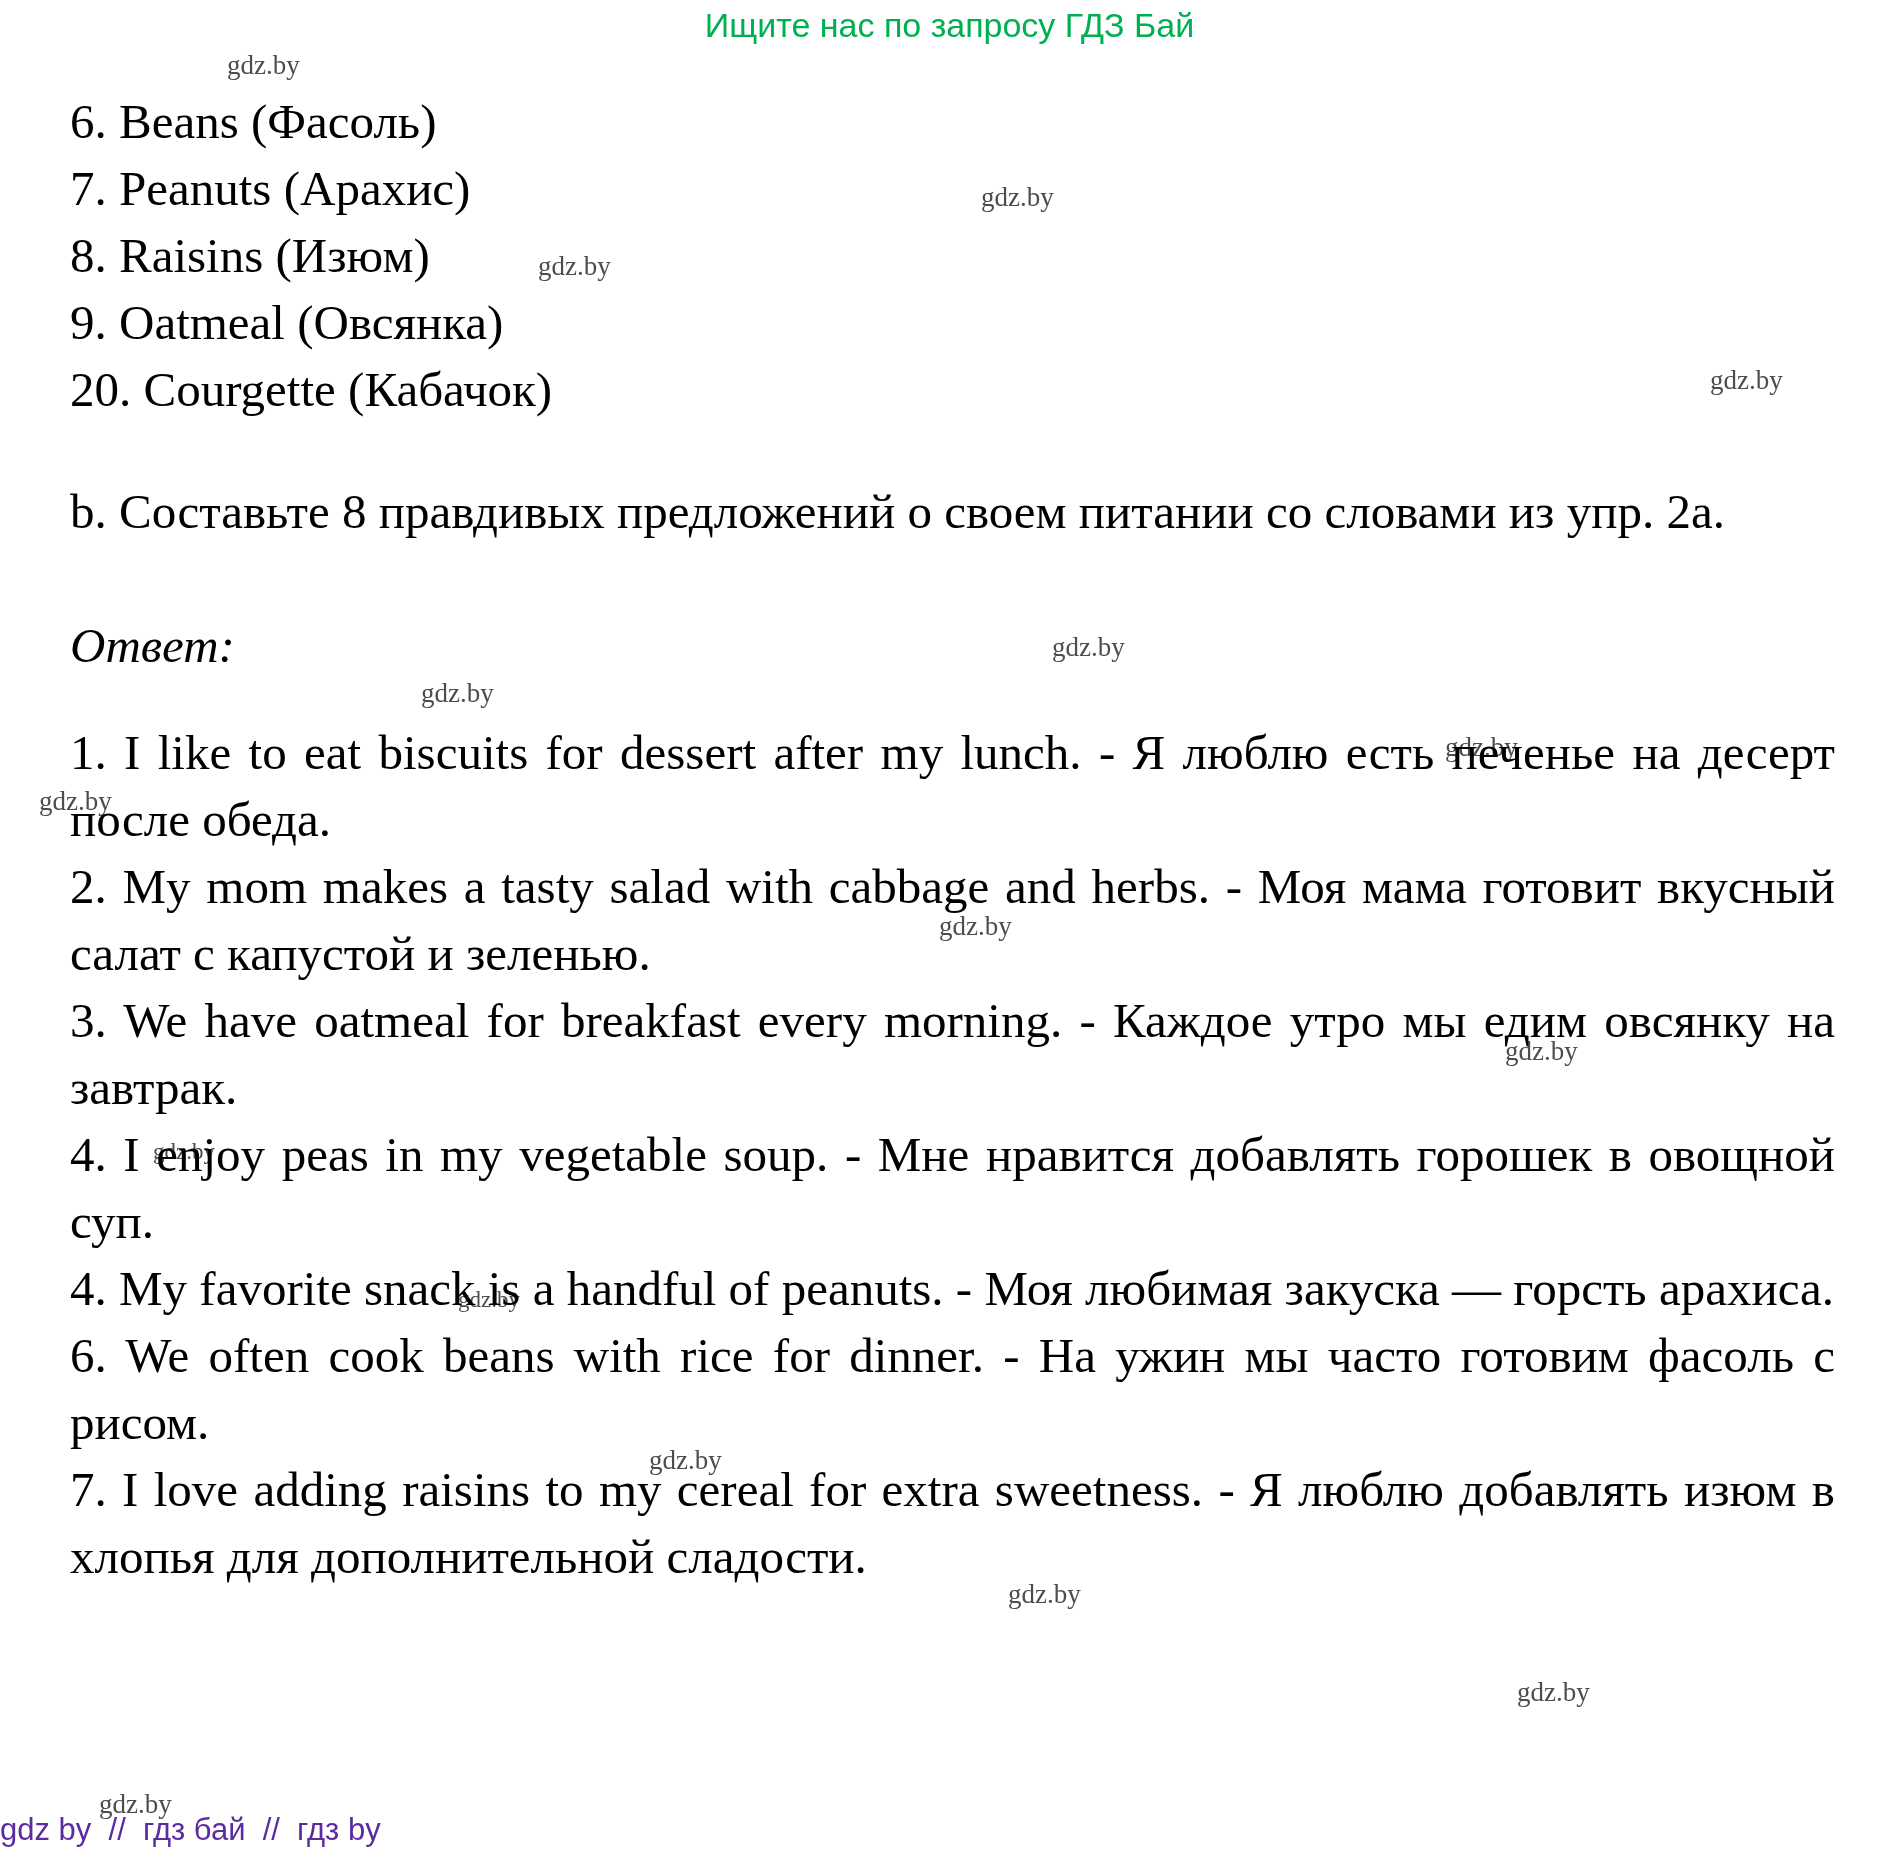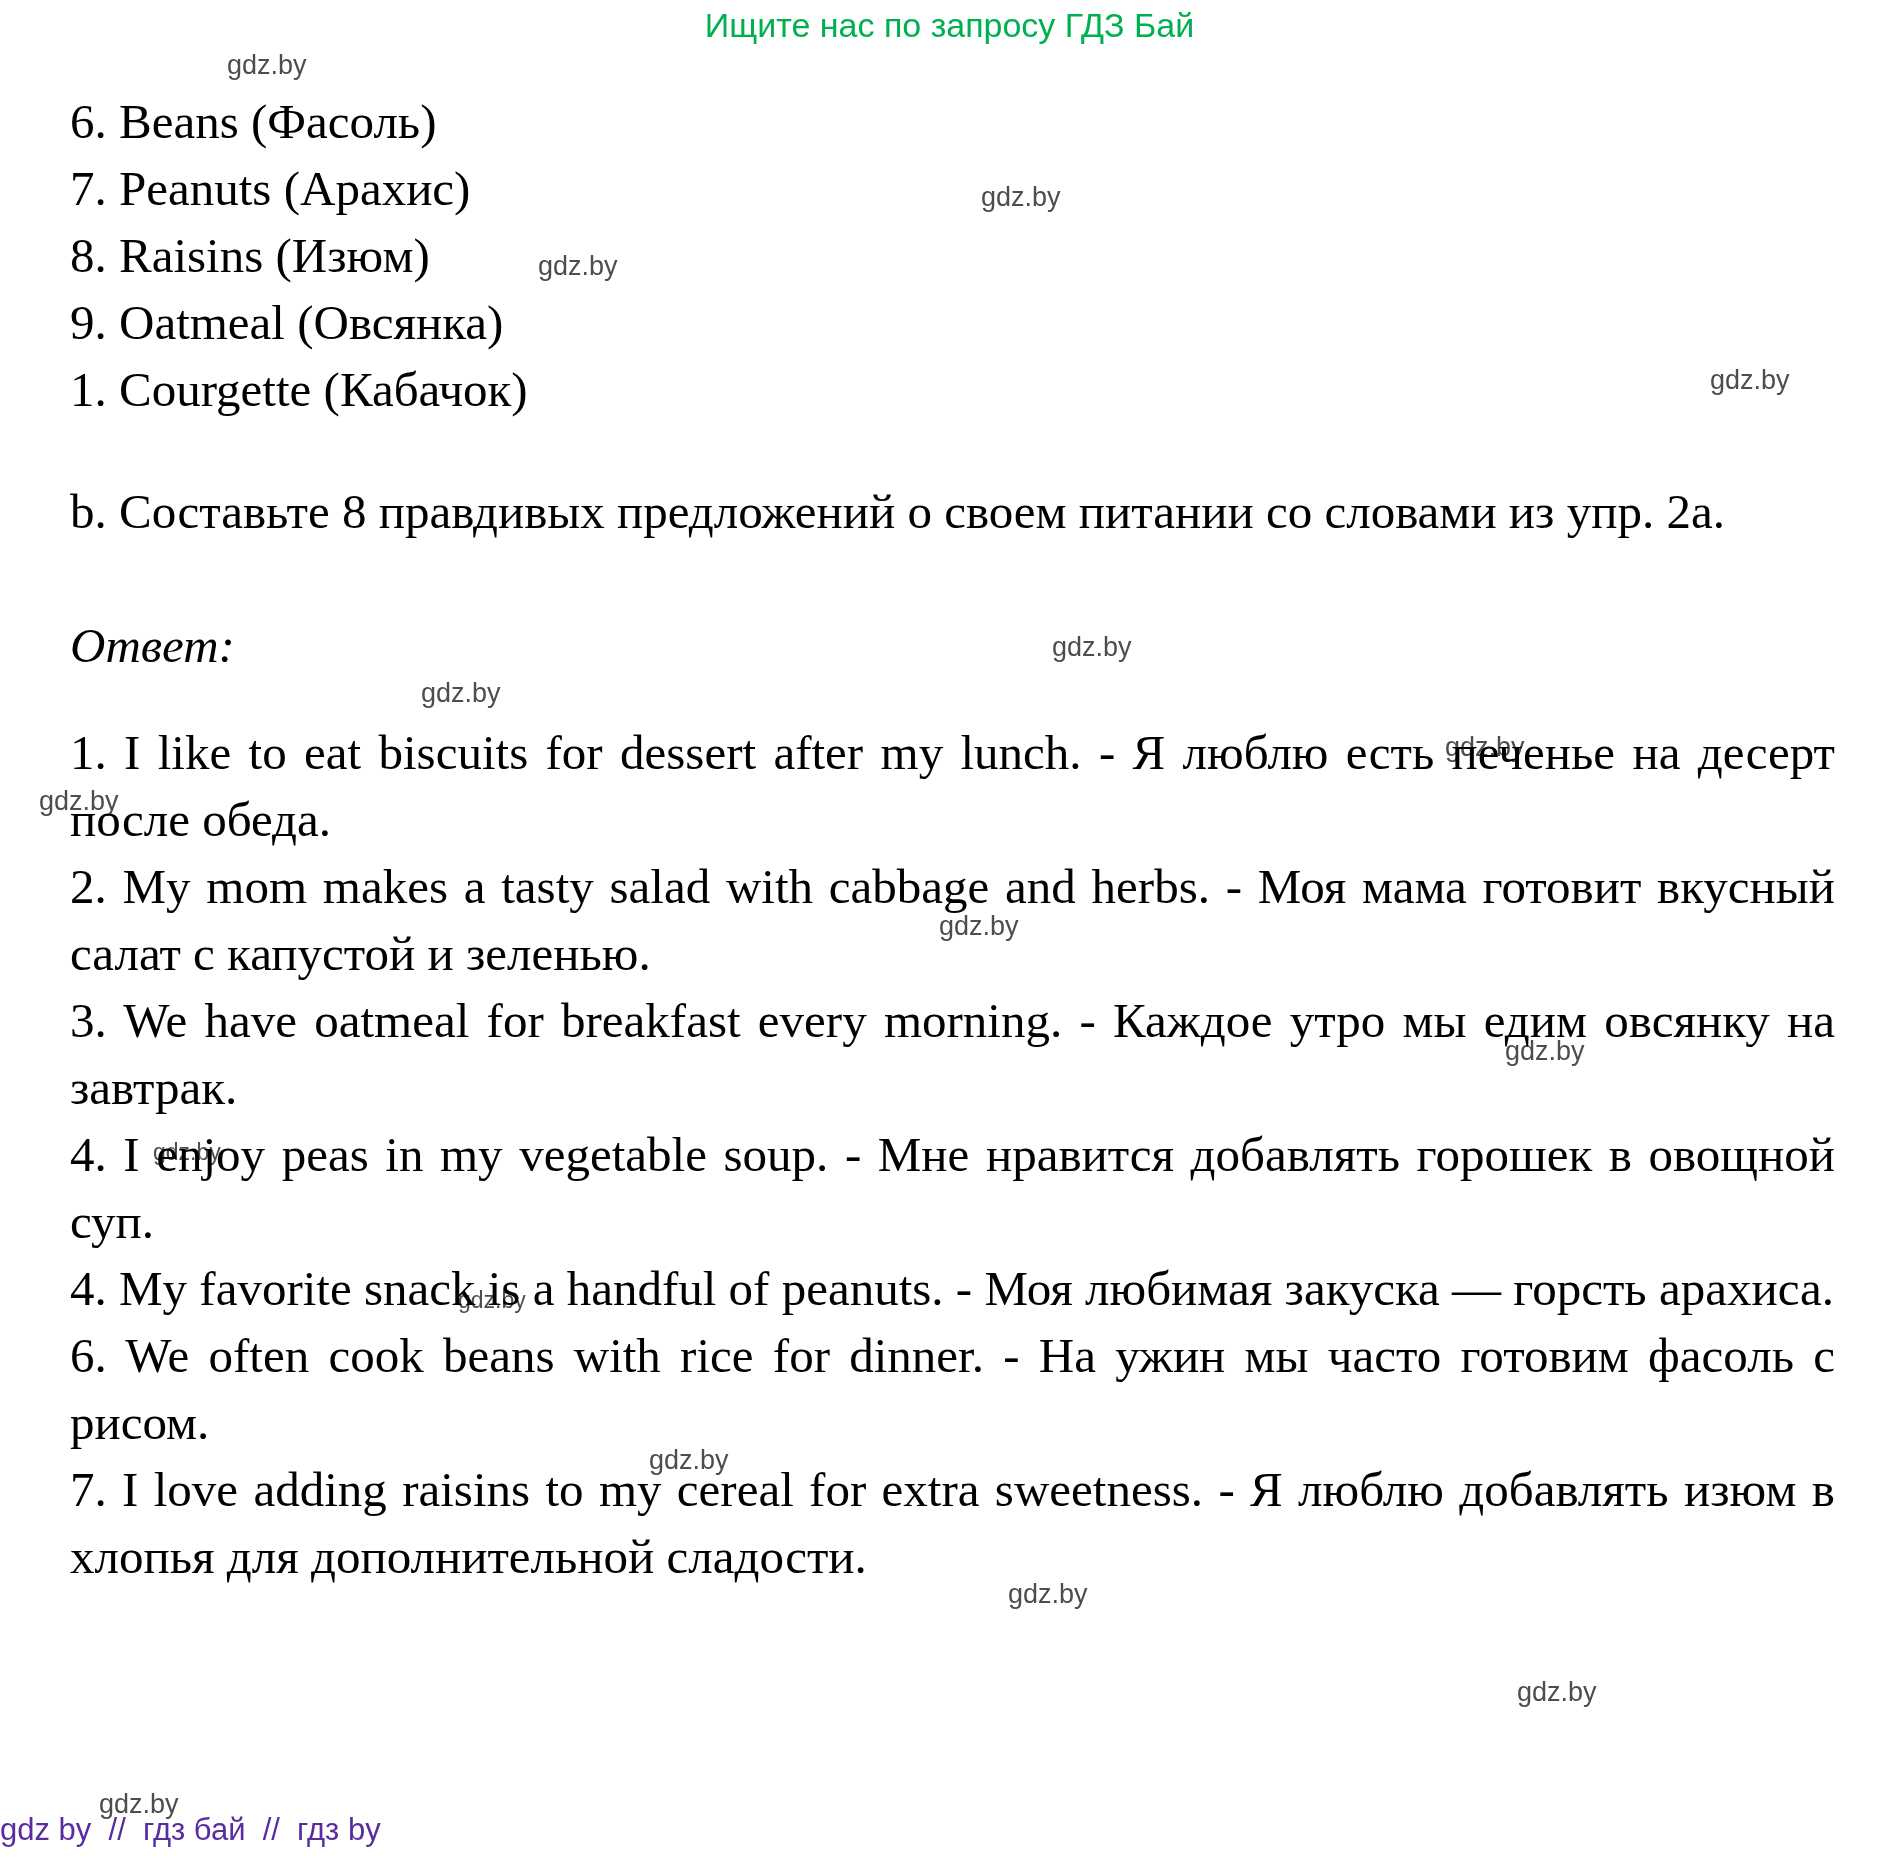--- a/index.html
+++ b/index.html
@@ -23,21 +23,21 @@
   .promo-header{
     position:absolute;
     top:6px; left:0; width:100%;
     text-align:center;
     font-family:"Liberation Sans", sans-serif;
     font-size:34px;
     color:var(--promo_green);
   }
   .wm{
     position:absolute;
-    font-family:Liberation Sans, sans-serif;
+    font-family:Liberation Serif, serif;
     font-size:27px;
     color:var(--watermark_gray);
     white-space:nowrap;
   }
   .wm.small{font-size:23px;}
   .content{
     position:absolute;
     left:70px; top:88px;
     width:1765px;
   }
@@ -96,21 +96,21 @@
   <span class="wm" style="left:1517px;top:1677px;">gdz.by</span>
   <span class="wm" style="left:99px;top:1789px;">gdz.by</span>
 
   <div class="content">
 
     <div class="vocab">
       <p class="body-text">6. Beans (Фасоль)</p>
       <p class="body-text">7. Peanuts (Арахис)</p>
       <p class="body-text">8. Raisins (Изюм)</p>
       <p class="body-text">9. Oatmeal (Овсянка)</p>
-      <p class="body-text">1. Courgette (Кабачок)</p>
+      <p class="body-text">20. Courgette (Кабачок)</p>
     </div>
 
     <p class="body-text task">b. Составьте 8 правдивых предложений о своем питании со словами из упр. 2а.</p>
 
     <p class="body-text answer-label">Ответ:</p>
 
     <div class="answers">
       <p class="body-text">1. I like to eat biscuits for dessert after my lunch. - Я люблю есть печенье на десерт после обеда.</p>
       <p class="body-text">2. My mom makes a tasty salad with cabbage and herbs. - Моя мама готовит вкусный салат с капустой и зеленью.</p>
       <p class="body-text">3. We have oatmeal for breakfast every morning. - Каждое утро мы едим овсянку на завтрак.</p>

